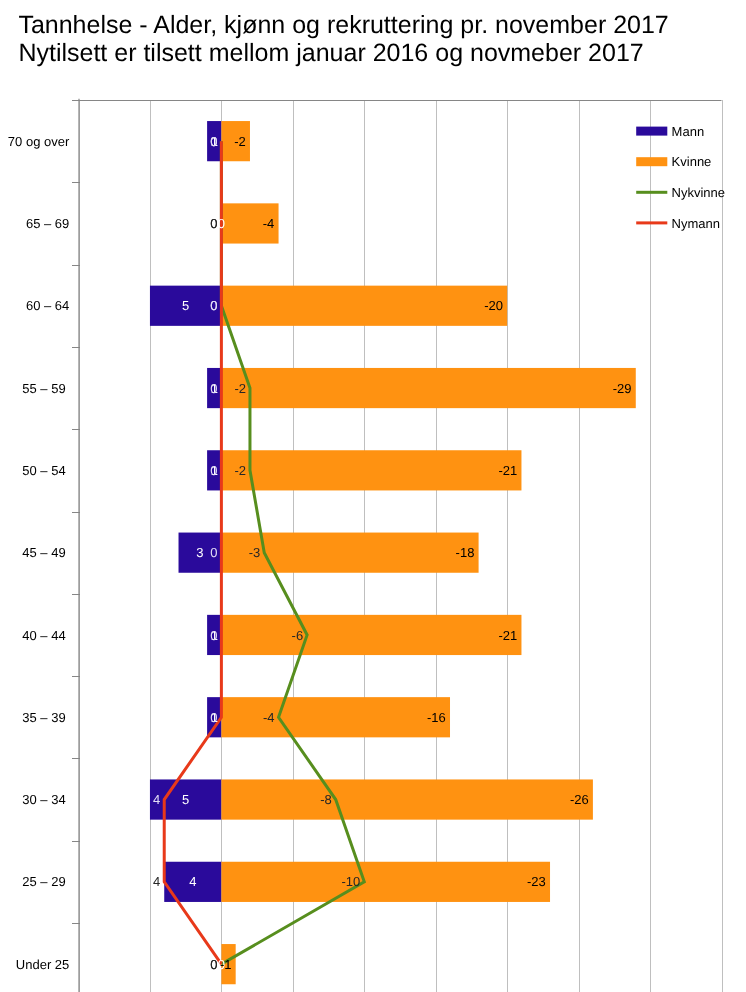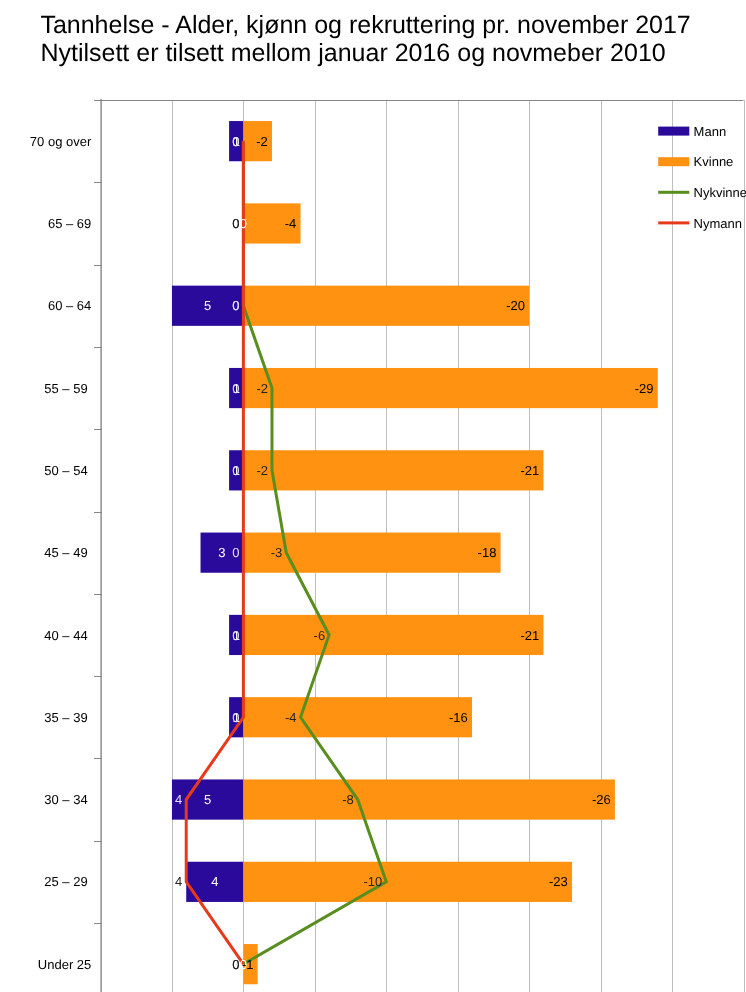--- a/index.html
+++ b/index.html
@@ -1,32 +1,32 @@
 <!DOCTYPE html>
 <html><head>
 <meta charset="utf-8">
 <title>Tannhelse</title>
 <style>
   html,body{margin:0;padding:0;}
   *{-webkit-font-smoothing:antialiased;text-rendering:geometricPrecision;}
   body{width:746px;height:992px;background:#ffffff;overflow:hidden;
        font-family:"Liberation Sans",sans-serif;color:#000;}
-  #root{position:relative;width:624px;height:992px;margin-left:22px;}
+  #root{position:relative;width:624px;height:992px;}
   .title{position:absolute;left:18.4px;font-family:"Liberation Sans",sans-serif;
          font-size:25px;line-height:29.2px;color:#000;white-space:nowrap;}
   #title1{top:11.0px;}
   #title2{top:39.3px;}
   svg{display:block;}
 </style>
 </head>
 <body>
 
 <div id="root">
   <div class="title" id="title1">Tannhelse - Alder, kjønn og rekruttering pr. november 2017</div>
-  <div class="title" id="title2">Nytilsett er tilsett mellom januar 2016 og novmeber 2010</div>
+  <div class="title" id="title2">Nytilsett er tilsett mellom januar 2016 og novmeber 2017</div>
   <svg id="chartsvg" width="746" height="992">
       <g>
         <line x1="79.5" y1="100" x2="79.5" y2="992" stroke="#bfbfbf" stroke-width="1"></line>
         <line x1="150.5" y1="100" x2="150.5" y2="992" stroke="#bfbfbf" stroke-width="1"></line>
         <line x1="221.5" y1="100" x2="221.5" y2="992" stroke="#bfbfbf" stroke-width="1"></line>
         <line x1="293.5" y1="100" x2="293.5" y2="992" stroke="#bfbfbf" stroke-width="1"></line>
         <line x1="364.5" y1="100" x2="364.5" y2="992" stroke="#bfbfbf" stroke-width="1"></line>
         <line x1="436.5" y1="100" x2="436.5" y2="992" stroke="#bfbfbf" stroke-width="1"></line>
         <line x1="507.5" y1="100" x2="507.5" y2="992" stroke="#bfbfbf" stroke-width="1"></line>
         <line x1="579.5" y1="100" x2="579.5" y2="992" stroke="#bfbfbf" stroke-width="1"></line>

